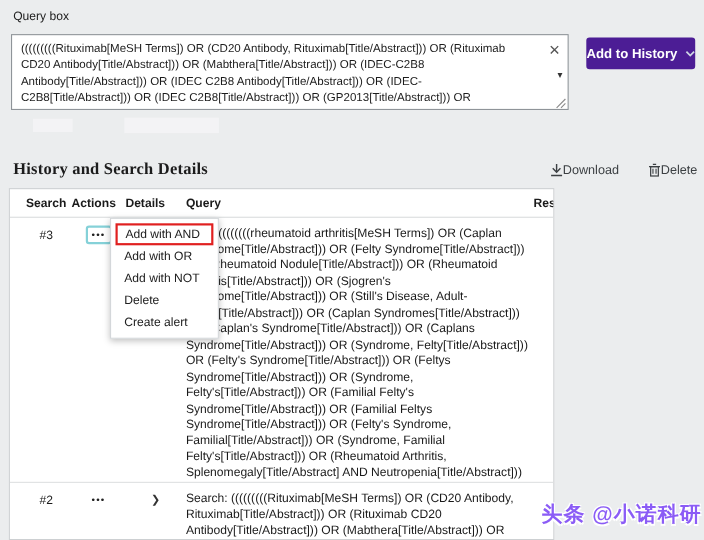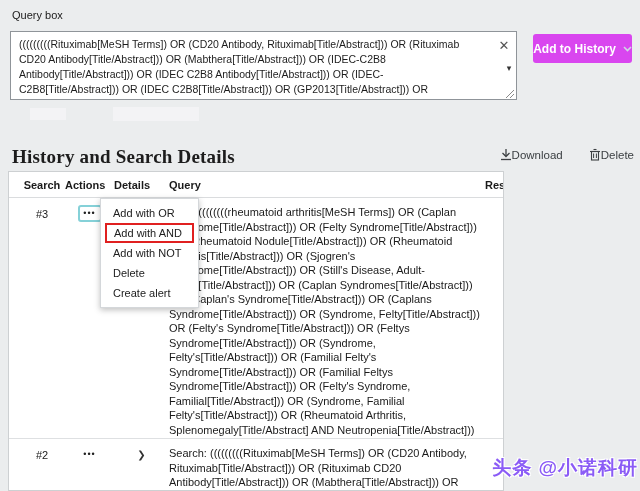--- a/index.html
+++ b/index.html
@@ -30,34 +30,34 @@
   }
   .scroll-down {
     position:absolute; left:503px; top:62px; width:12px; height:12px;
     font-size:9px; color:#333; text-align:center; line-height:12px;
   }
   .resize-handle {
     position:absolute; left:504px; top:88px; width:11px; height:11px;
   }
   .add-history-btn {
     position:absolute; left:533px; top:34px; width:99px; height:29px;
-    background:#d946ef; border:none; border-radius:3px;
+    background:#4c1d95; border:none; border-radius:3px;
     color:#fff; font-weight:bold; font-size:12px;
     display:flex; align-items:center; justify-content:center; gap:7px;
     cursor:pointer; font-family:"Liberation Sans", sans-serif;
   }
 
   .ghost-a { position:absolute; left:30px; top:108px; width:36px; height:12px; background:#f3f3f5; }
   .ghost-b { position:absolute; left:113px; top:107px; width:86px; height:14px; background:#f3f3f5; }
 
   
   .section-title {
     position:absolute; left:12px; top:146px;
     font-family:"Liberation Serif", serif;
-    font-size:19px; font-weight:600; color:#1c1c1c;
+    font-size:15px; font-weight:600; color:#1c1c1c;
     letter-spacing:0.2px;
   }
   .section-tools {
     position:absolute; right:6px; top:148px;
     display:flex; gap:26px;
   }
   .tool-btn {
     display:flex; align-items:center; 
     font-size:11.5px; color:#3c4043; background:none; border:none;
     cursor:pointer; font-family:Liberation Sans, sans-serif;
@@ -200,20 +200,20 @@
       <button class="ellipsis-btn">•••</button>
     </div>
     <div class="cell-details">❯</div>
     <div class="cell-query">Search: (((((((((Rituximab[MeSH Terms]) OR (CD20 Antibody, Rituximab[Title/Abstract])) OR (Rituximab CD20 Antibody[Title/Abstract])) OR (Mabthera[Title/Abstract])) OR (IDEC-C2B8 Antibody[Title/Abstract])) OR (IDEC C2B8 Antibody[Title/Abstract])) OR (IDEC-C2B8[Title/Abstract])) OR (IDEC C2B8[Title/Abstract])) OR (GP2013[Title/Abstract])) OR (Rituxan[Title/Abstract])</div>
     <div class="cell-results">15,491</div>
     <div class="cell-time">22:03:45</div>
   </div>
 </div>
 
 <div class="dropdown">
+  <div class="menu-item menu-item-highlighted">Add with AND</div>
   <div class="menu-item">Add with OR</div>
-  <div class="menu-item menu-item-highlighted">Add with AND</div>
   <div class="menu-item">Add with NOT</div>
   <div class="menu-item">Delete</div>
   <div class="menu-item">Create alert</div>
 </div>
 
 <div class="watermark">头条 @小诺科研</div>
 
 </body></html>

